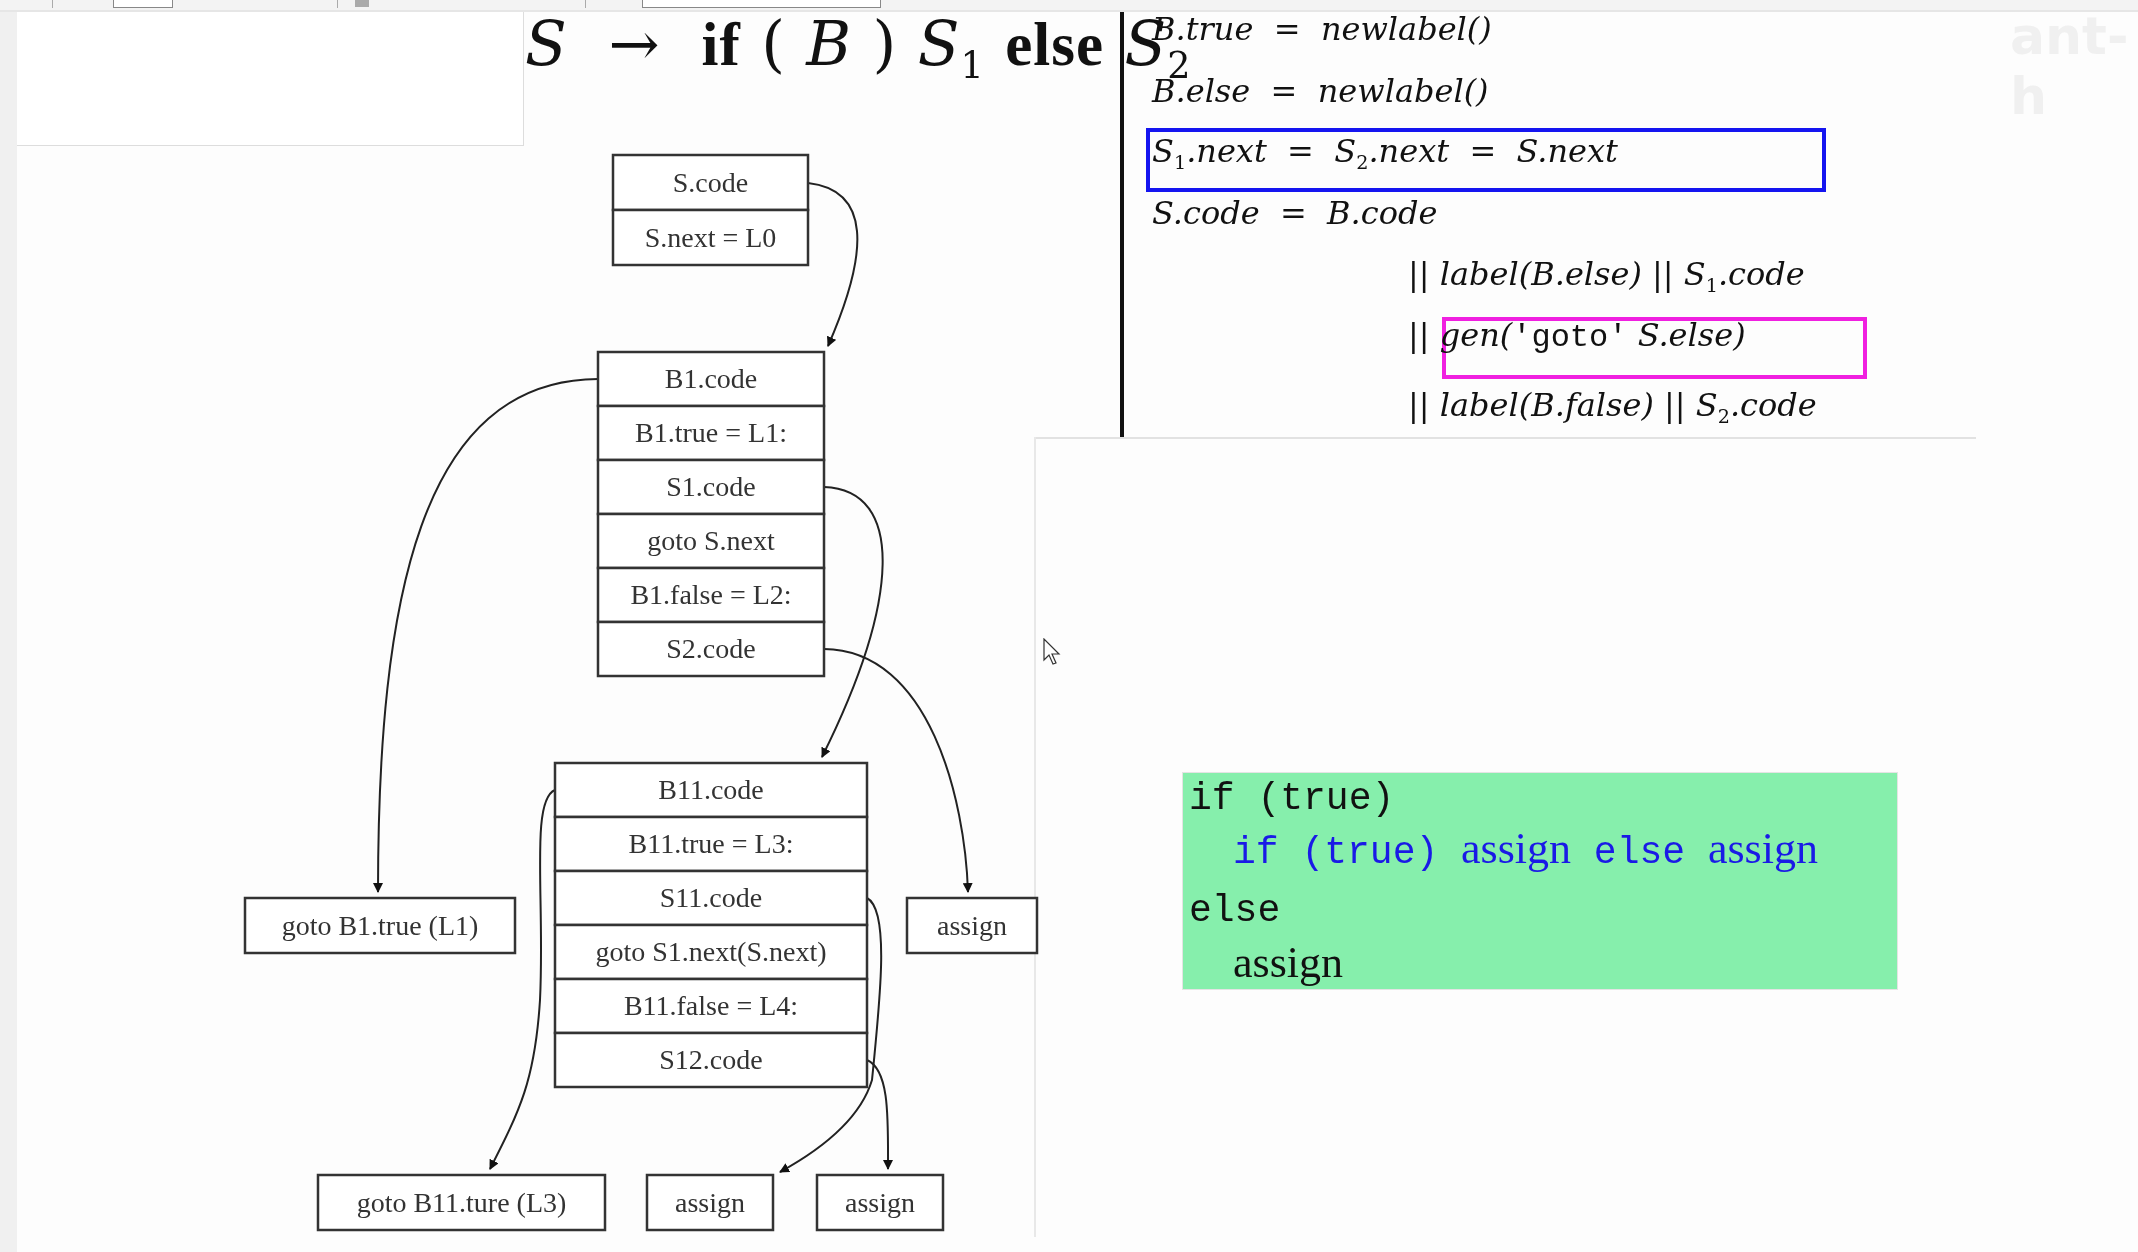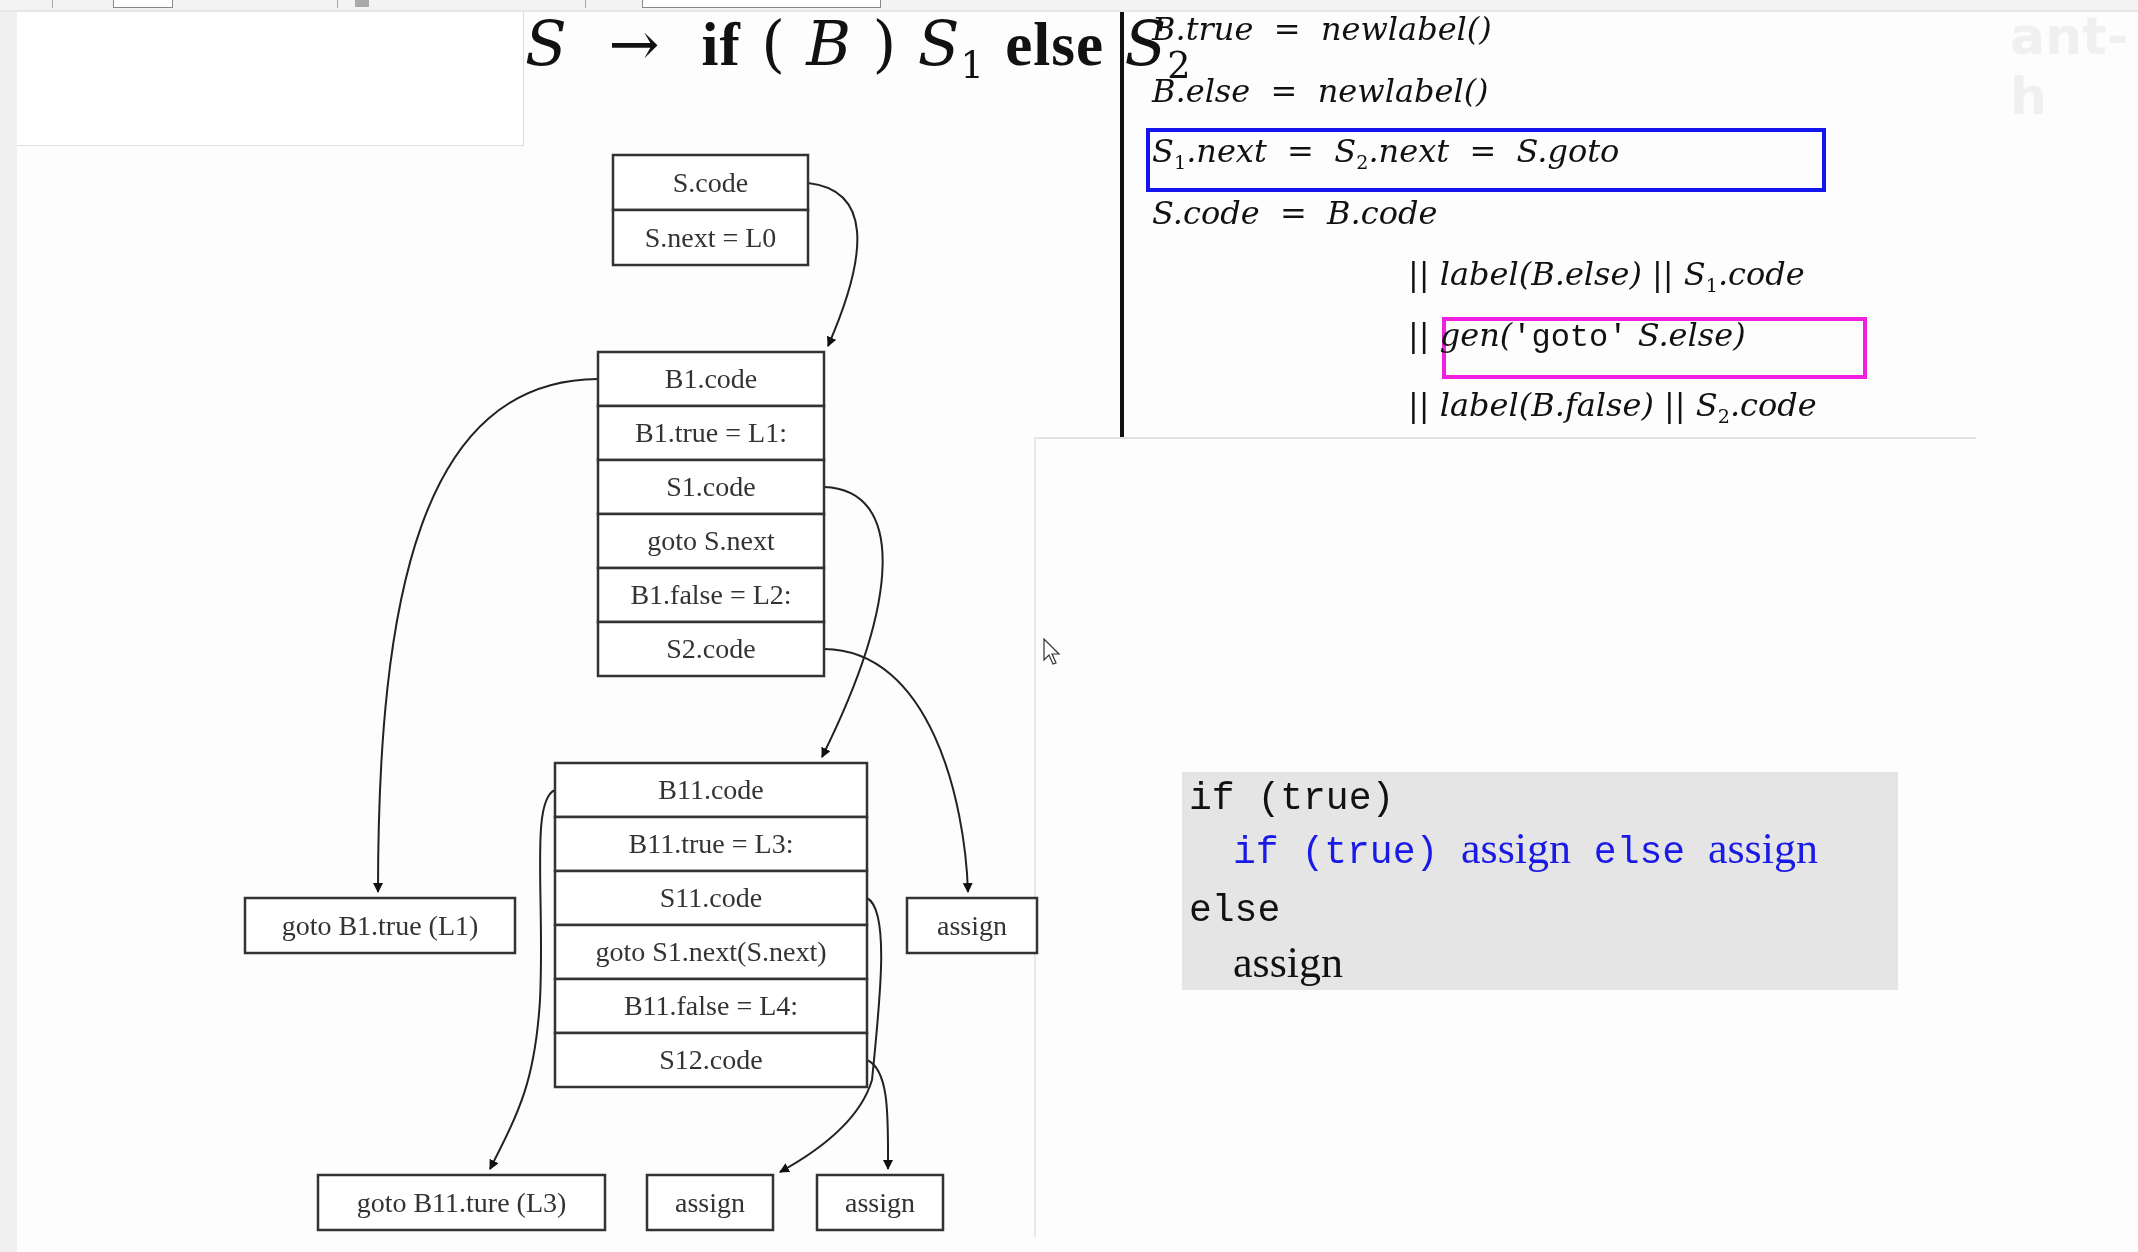--- a/index.html
+++ b/index.html
@@ -41,21 +41,21 @@
   .magenta-box { position:absolute; left:1442px; top:317px; width:417px; height:54px; border:4px solid #f020e0; }
   .hline { position:absolute; left:1034px; top:437px; width:942px; height:2px; background:#e2e2e2; }
   .vline { position:absolute; left:1034px; top:437px; width:2px; height:800px; background:#e8e8e8; }
   .watermark {
     position:absolute; left:2010px; top:6px; font-family:"DejaVu Sans", sans-serif;
     font-size:52px; font-weight:bold; color:#f0f0f0;
   }
   .cursor { position:absolute; left:1043px; top:638px; width:20px; height:28px; }
   .code-block {
     position:absolute; left:1182px; top:772px; width:714px; height:216px;
-    border:1px solid #e4e4e4; background:#e5e5e5;
+    border:1px solid #e4e4e4; background:#86efac;
     font-family:"Liberation Mono", monospace; font-size:38px; color:#111;
   }
   .code-line { position:absolute; left:6px; white-space:pre; }
   .code-line.l1 { top:4px; }
   .code-line.l2 { top:50px; left:50px; color:#1a1ae6; }
   .code-line.l3 { top:116px; }
   .code-line.l4 { top:164px; left:50px; }
   .code-line .serif { font-family:"Liberation Serif", serif; font-size:44px; }
   svg.diagram { position:absolute; left:0; top:0; }
   .node-text { font-family:"Liberation Serif", serif; font-size:28px; fill:#333; }
@@ -100,21 +100,21 @@
   <i>B.else</i>
   &nbsp;<span>=</span>&nbsp;
   <i>newlabel()</i>
 </div>
 <div class="blue-box"></div>
 <div class="math eq eq-3">
   <i>S</i><sub>1</sub><i>.next</i>
   &nbsp;<span>=</span>&nbsp;
   <i>S</i><sub>2</sub><i>.next</i>
   &nbsp;<span>=</span>&nbsp;
-  <i>S.goto</i>
+  <i>S.next</i>
 </div>
 <div class="math eq eq-4">
   <i>S.code</i>
   &nbsp;<span>=</span>&nbsp;
   <i>B.code</i>
 </div>
 <div class="math eq eq-5">
   <span>||</span>
   <i>label(B.else)</i>
   <span>||</span>

